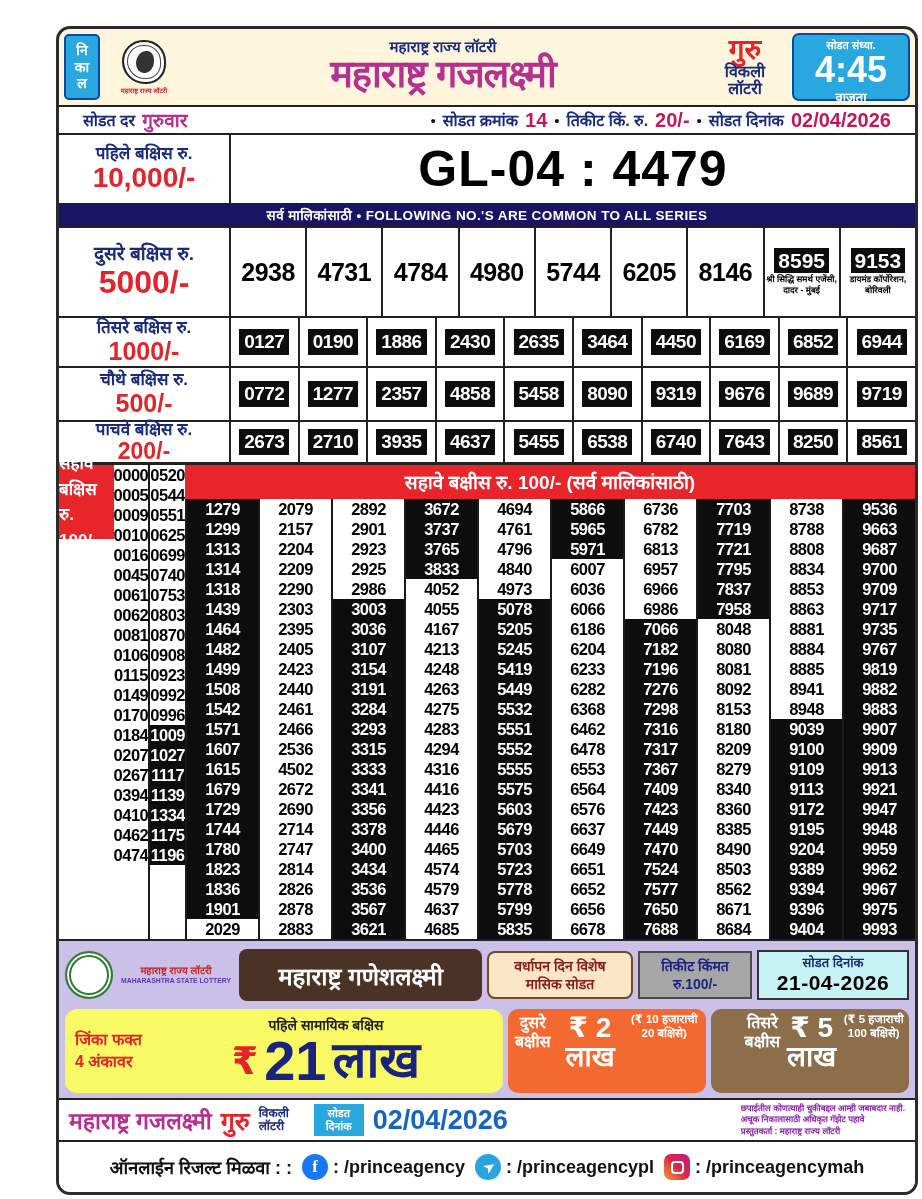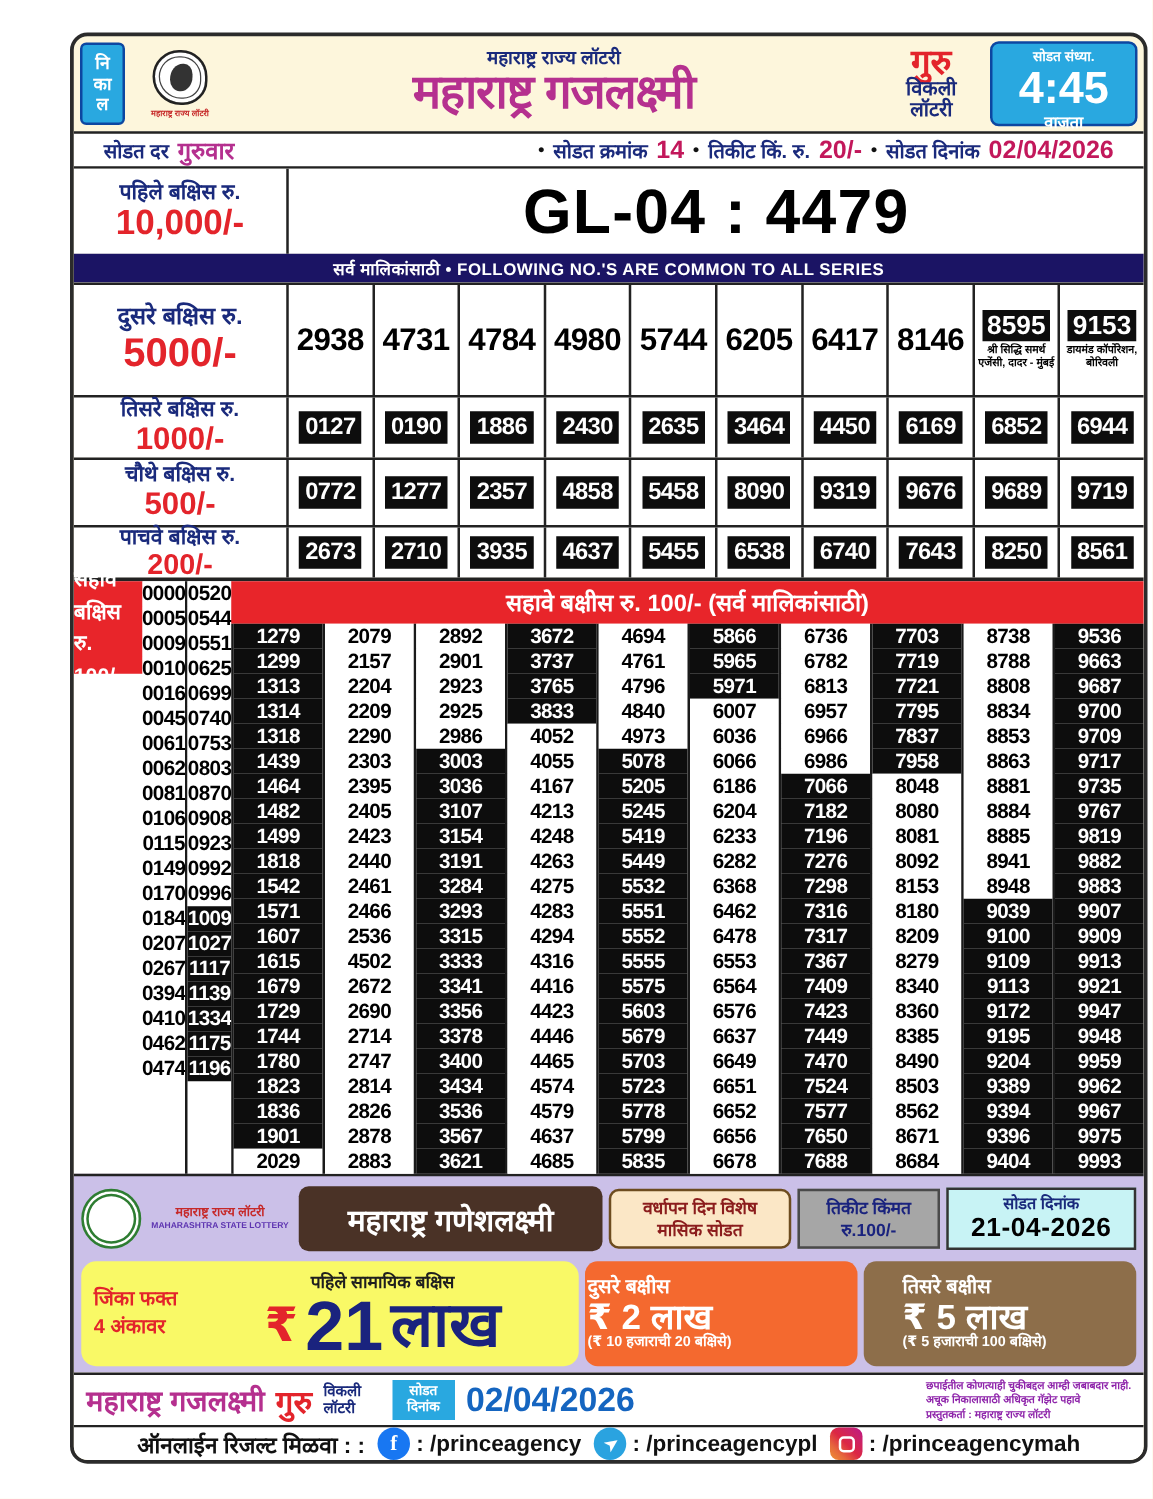--- a/index.html
+++ b/index.html
@@ -105,38 +105,38 @@
   .date-box-date { color: #000; font-weight: bold; font-size: 21px; letter-spacing: 0.5px; }
   .promo-row2 { display: flex; gap: 5px; margin-top: 5px; height: 84px; }
   .jackpot-box { flex: 1; background: #f9f966; border-radius: 12px; display: flex; align-items: center; padding: 0 10px; }
   .win-col { width: 84px; color: #e3242b; font-weight: bold; font-size: 16px; line-height: 1.35; }
   .jp-main { flex: 1; text-align: center; }
   .jp-first { font-size: 14px; font-weight: bold; color: #1f1f1f; }
   .jp-line { display: flex; align-items: center; justify-content: center; gap: 6px; }
   .jp-rupee { color: #e3242b; font-size: 38px; font-weight: bold; }
   .jp-num { color: #1a237e; font-size: 56px; font-weight: bold; line-height: 0.95; }
   .jp-lakh { color: #1a237e; font-size: 50px; font-weight: bold; line-height: 0.95; }
-  .side-box { width: 218px; border-radius: 10px; color: #fff; padding: 4px 2px;
-    display: flex; flex-direction: column; justify-content: center; line-height: 1.2; }
+  .side-box { width: 198px; border-radius: 10px; color: #fff; text-align: center; padding: 4px 2px;
+    display: flex; flex-direction: row; justify-content: center; line-height: 1.2; }
   .orange { background: #f4692f; }
   .lbrown { background: #8d6e4a; padding-left: 31px; }
   .side-title { font-size: 16px; font-weight: bold; }
   .side-amount { font-size: 28px; font-weight: bold; line-height: 1.05; }
   .side-detail { font-size: 11.5px; font-weight: bold; }
   
   .footer-bar { height: 42px; background: #fff; border-top: 2px solid #222;
     display: flex; align-items: center; gap: 9px; padding: 0 10px; }
   .f-title { color: #b5308f; font-size: 23px; font-weight: bold; }
   .f-guru { color: #e3242b; font-size: 25px; font-weight: bold; }
   .f-weekly { width: 46px; color: #1a2a7c; font-size: 12px; font-weight: bold; line-height: 1.1; }
   .f-datechip { background: #29a8e0; color: #fff; font-size: 11px; font-weight: bold;
     width: 50px; line-height: 1.15; text-align: center; padding: 3px 2px; }
   .f-date { color: #1565c0; font-size: 27px; font-weight: bold; }
   .f-disc { margin-left: auto; color: #8e24aa; font-weight: bold; font-size: 8.5px; line-height: 1.3; text-align: left; }
-  .social-bar { height: 28px; background: #fff; border-top: 2px solid #222; border-radius: 0 0 11px 11px;
+  .social-bar { height: 52px; background: #fff; border-top: 2px solid #222; border-radius: 0 0 11px 11px;
     display: flex; align-items: center; justify-content: center; gap: 10px; font-weight: bold; }
   .soc-label { font-size: 18px; color: #111; }
   .soc-item { display: inline-flex; align-items: center; gap: 5px; }
   .soc-icon { width: 26px; height: 26px; border-radius: 50%; color: #fff;
     display: inline-flex; align-items: center; justify-content: center;
     font-size: 17px; font-weight: bold; font-family: "Liberation Serif", serif; }
   .telegram-icon { font-family: "Liberation Sans", sans-serif; font-size: 13px; }
   .telegram-icon span { display: inline-block; transform: rotate(-35deg) translateX(1px); }
   .instagram-icon { border-radius: 7px;
     background: linear-gradient(45deg, #f09433, #e6683c, #dc2743, #cc2366, #bc1888); }
@@ -214,23 +214,20 @@
           <div class="p2num">4784</div>
         </div>
         <div class="p2cell">
           <div class="p2num">4980</div>
         </div>
         <div class="p2cell">
           <div class="p2num">5744</div>
         </div>
         <div class="p2cell">
           <div class="p2num">6205</div>
-        </div>
-        <div class="p2cell">
-          <div class="p2num">6417</div>
         </div>
         <div class="p2cell">
           <div class="p2num">8146</div>
         </div>
         <div class="p2cell">
           <div class="agent-num">8595</div>
           <div class="agent-name">श्री सिद्धि समर्थ एजेंसी, दादर - मुंबई</div>
         </div>
         <div class="p2cell">
           <div class="agent-num">9153</div>
@@ -415,21 +412,21 @@
           <div class="g-col">
             <div class="g-cell on">1279</div>
             <div class="g-cell on">1299</div>
             <div class="g-cell on">1313</div>
             <div class="g-cell on">1314</div>
             <div class="g-cell on">1318</div>
             <div class="g-cell on">1439</div>
             <div class="g-cell on">1464</div>
             <div class="g-cell on">1482</div>
             <div class="g-cell on">1499</div>
-            <div class="g-cell on">1818</div>
+            <div class="g-cell on">1508</div>
             <div class="g-cell on">1542</div>
             <div class="g-cell on">1571</div>
             <div class="g-cell on">1607</div>
             <div class="g-cell on">1615</div>
             <div class="g-cell on">1679</div>
             <div class="g-cell on">1729</div>
             <div class="g-cell on">1744</div>
             <div class="g-cell on">1780</div>
             <div class="g-cell on">1823</div>
             <div class="g-cell on">1836</div>

